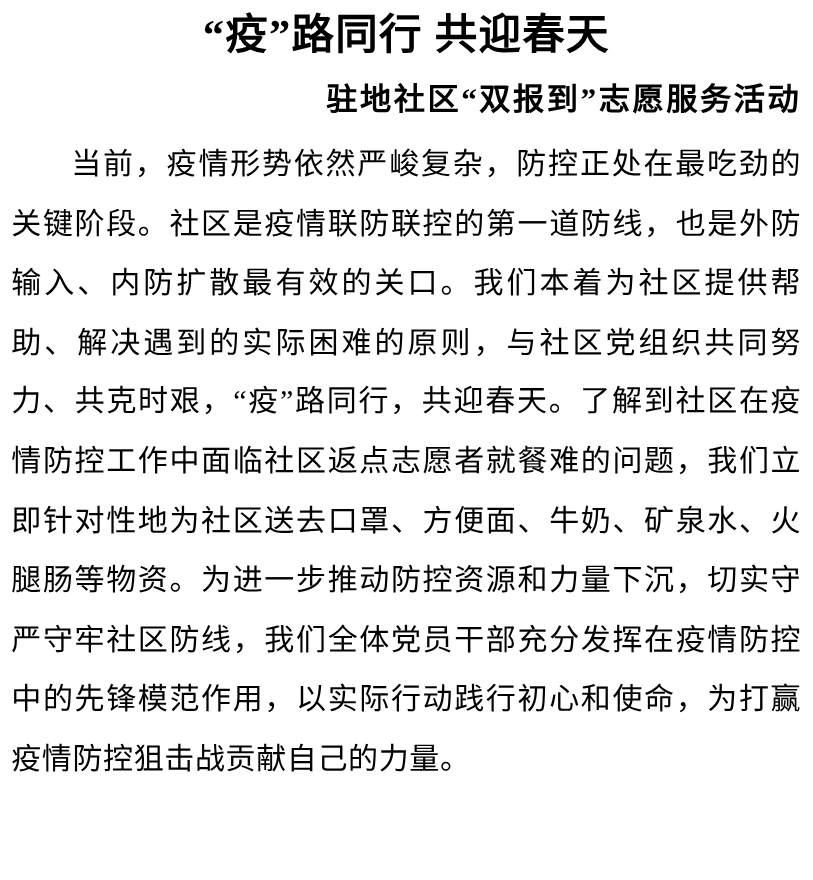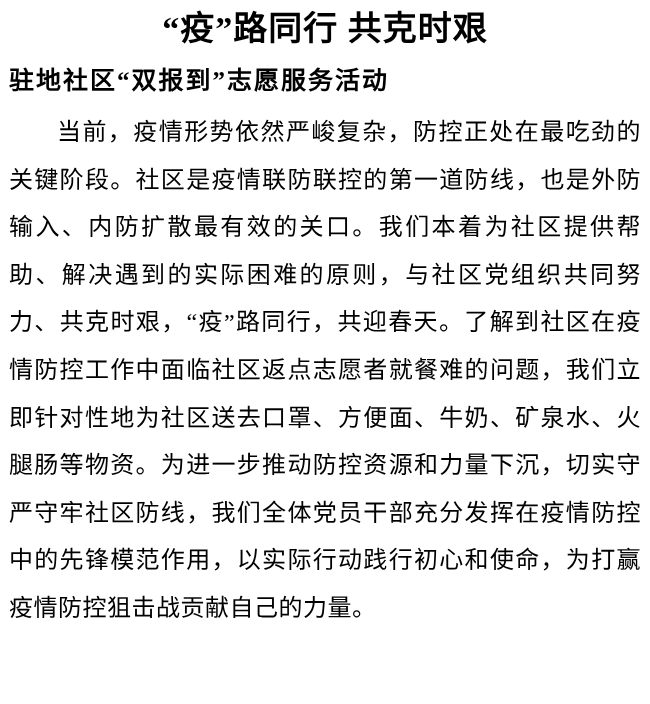--- a/index.html
+++ b/index.html
@@ -28,21 +28,21 @@
     line-height: 42px;
     text-align: center;
     letter-spacing: 1px;
     white-space: nowrap;
   }
   .doc-subtitle {
     margin: 16px 0 0 0;
     font-size: 25px;
     font-weight: 700;
     line-height: 30px;
-    text-align: left;
+    text-align: right;
     letter-spacing: 2px;
     white-space: nowrap;
   }
   .doc-body {
     margin-top: 13px;
   }
   .doc-body p {
     margin: 0;
     font-size: 24px;
     line-height: 47.6px;
@@ -50,18 +50,18 @@
     text-justify: inter-character;
     text-indent: 2em;
     word-break: break-all;
     letter-spacing: 0.5px;
   }
 </style>
 </head>
 <body>
 
 <div class="page">
-  <h1 class="doc-title">“疫”路同行 共克时艰</h1>
+  <h1 class="doc-title">“疫”路同行 共迎春天</h1>
   <h2 class="doc-subtitle">驻地社区“双报到”志愿服务活动</h2>
   <div class="doc-body">
     <p>当前，疫情形势依然严峻复杂，防控正处在最吃劲的关键阶段。社区是疫情联防联控的第一道防线，也是外防输入、内防扩散最有效的关口。我们本着为社区提供帮助、解决遇到的实际困难的原则，与社区党组织共同努力、共克时艰，“疫”路同行，共迎春天。了解到社区在疫情防控工作中面临社区返点志愿者就餐难的问题，我们立即针对性地为社区送去口罩、方便面、牛奶、矿泉水、火腿肠等物资。为进一步推动防控资源和力量下沉，切实守严守牢社区防线，我们全体党员干部充分发挥在疫情防控中的先锋模范作用，以实际行动践行初心和使命，为打赢疫情防控狙击战贡献自己的力量。</p>
   </div>
 </div>
 
 </body></html>

